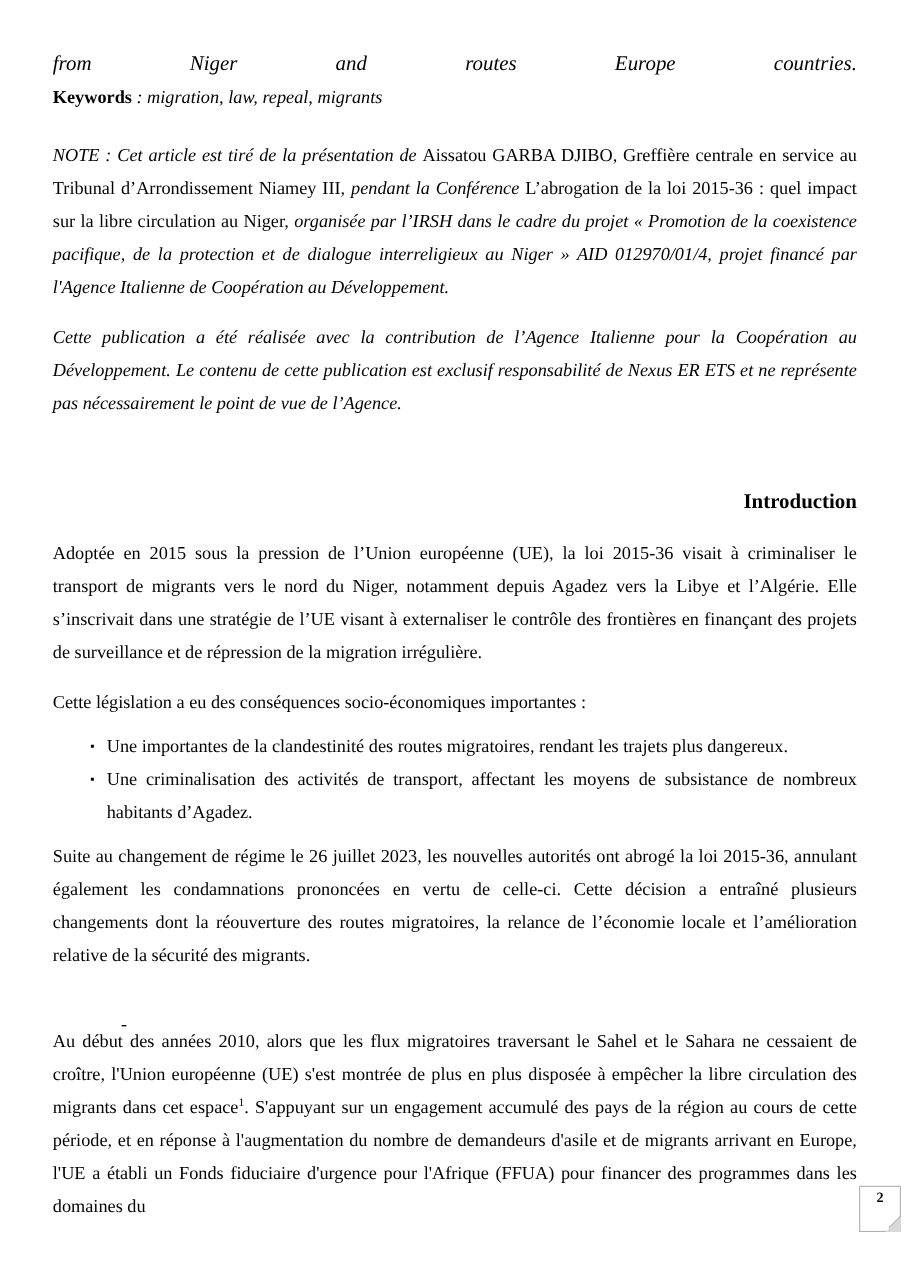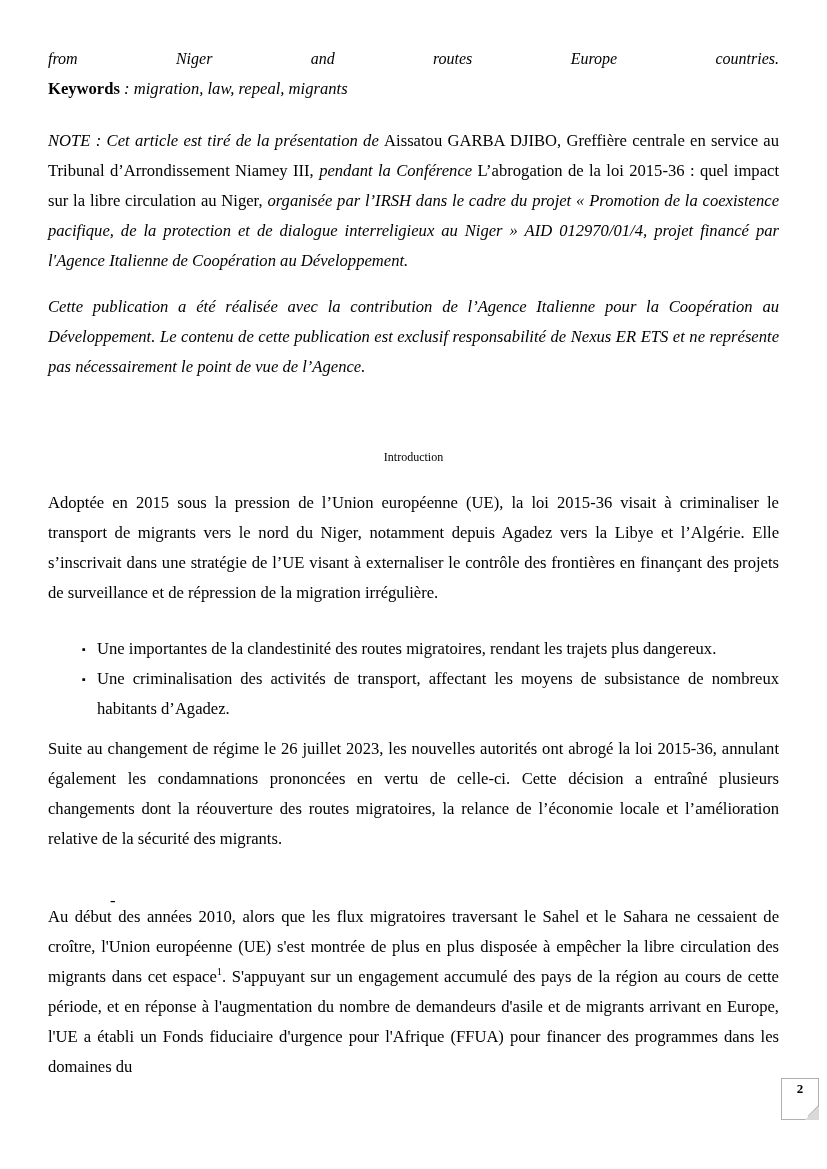--- a/index.html
+++ b/index.html
@@ -38,38 +38,38 @@
   .para-spacer { height: 16px; }
   .para-spacer-sm { height: 10px; }
   .para-spacer-lg { height: 22px; }
   .gap-intro { height: 60px; }
 
   
   .carryover {
     display: flex;
     justify-content: space-between;
     font-style: italic;
-    font-size: 16px;
+    font-size: 19px;
     line-height: 30px;
   }
   .carryover span { white-space: pre; }
 
   .it { font-style: italic; }
   .bi { font-weight: bold; }
 
   .italic-block {
     font-style: italic;
   }
 
   h2.heading {
     margin: 0;
-    font-size: 12px;
-    font-weight: normal;
-    line-height: 30px;
-    text-align: center;
+    font-size: 19px;
+    font-weight: bold;
+    line-height: 30px;
+    text-align: right;
   }
 
   .bullet-list {
     margin: 0;
     padding: 0;
     list-style: none;
   }
   .bullet-item {
     position: relative;
     padding-left: 49px;
@@ -178,20 +178,21 @@
     <div class="gap-intro"></div>
 
     <h2 class="heading">Introduction</h2>
 
     <div class="para-spacer"></div>
 
     <p class="para">Adoptée en 2015 sous la pression de l’Union européenne (UE), la loi 2015-36 visait à criminaliser le transport de migrants vers le nord du Niger, notamment depuis Agadez vers la Libye et l’Algérie. Elle s’inscrivait dans une stratégie de l’UE visant à externaliser le contrôle des frontières en finançant des projets de surveillance et de répression de la migration irrégulière.</p>
 
     <div class="para-spacer"></div>
 
+    <p class="para">Cette législation a eu des conséquences socio-économiques importantes :</p>
 
     <div class="para-spacer-sm"></div>
 
     <ul class="bullet-list">
       <li class="bullet-item">
         <span class="bullet-marker">▪</span>
         <span>Une importantes de la clandestinité des routes migratoires, rendant les trajets plus dangereux.</span>
       </li>
       <li class="bullet-item">
         <span class="bullet-marker">▪</span>

